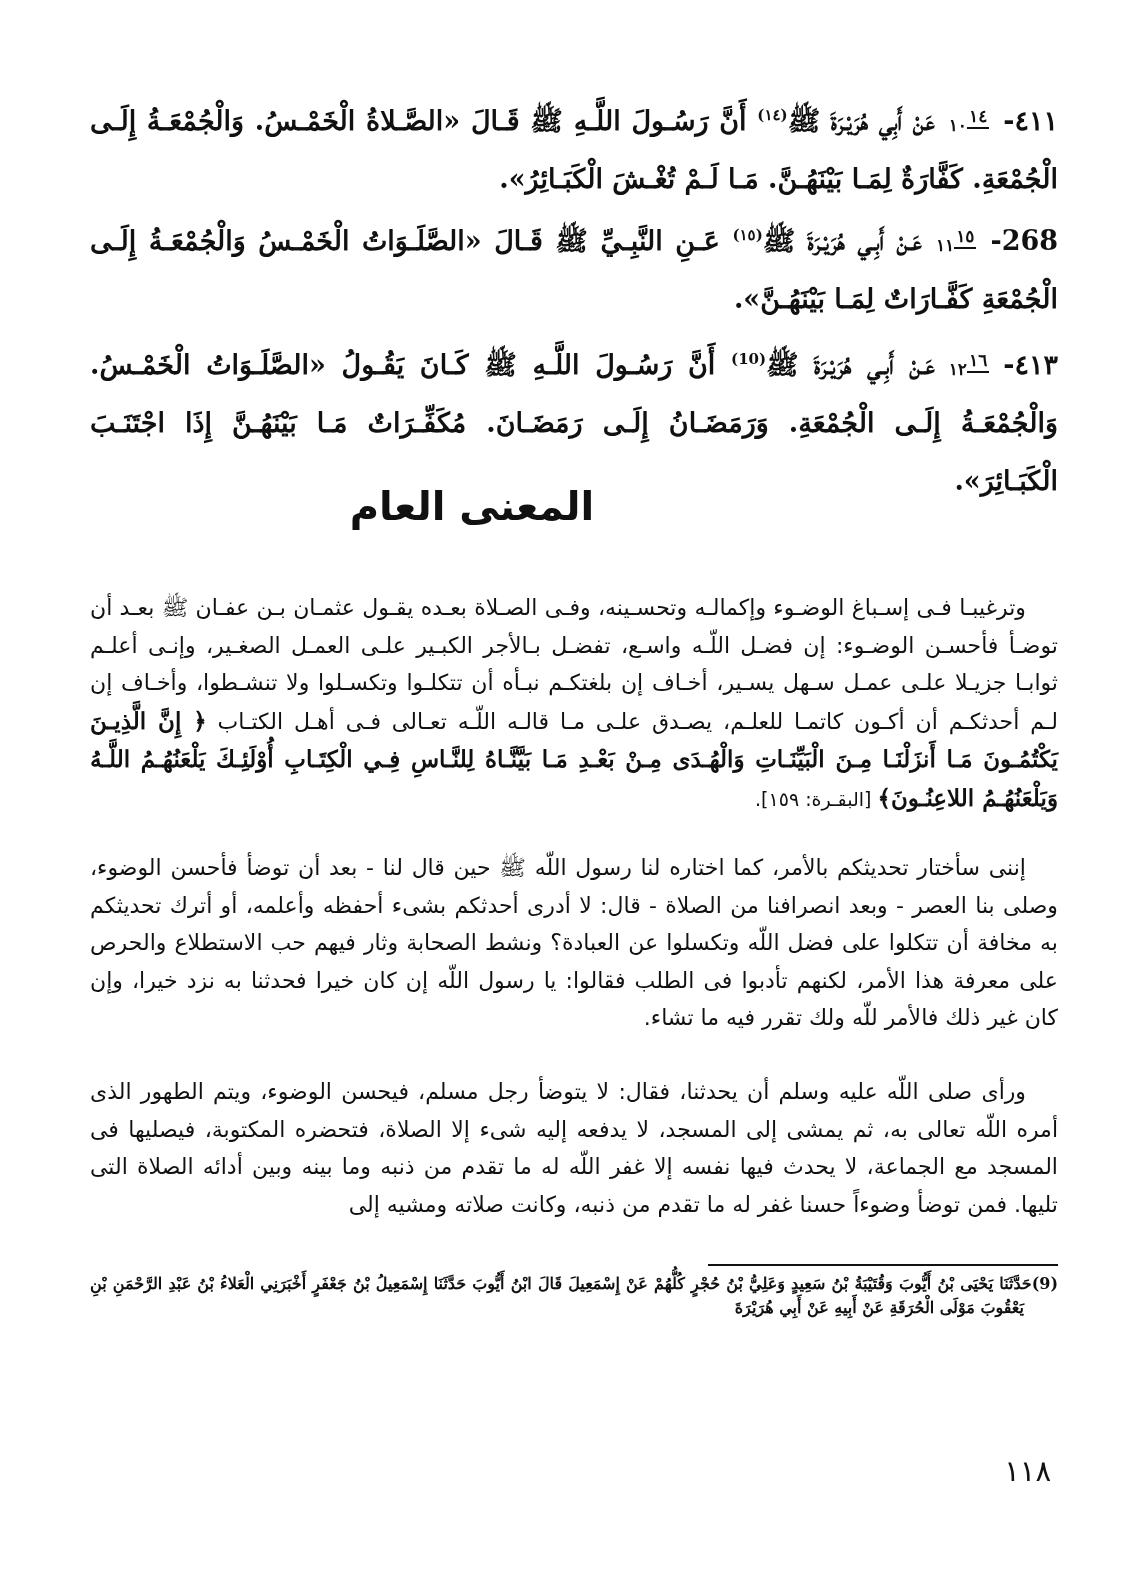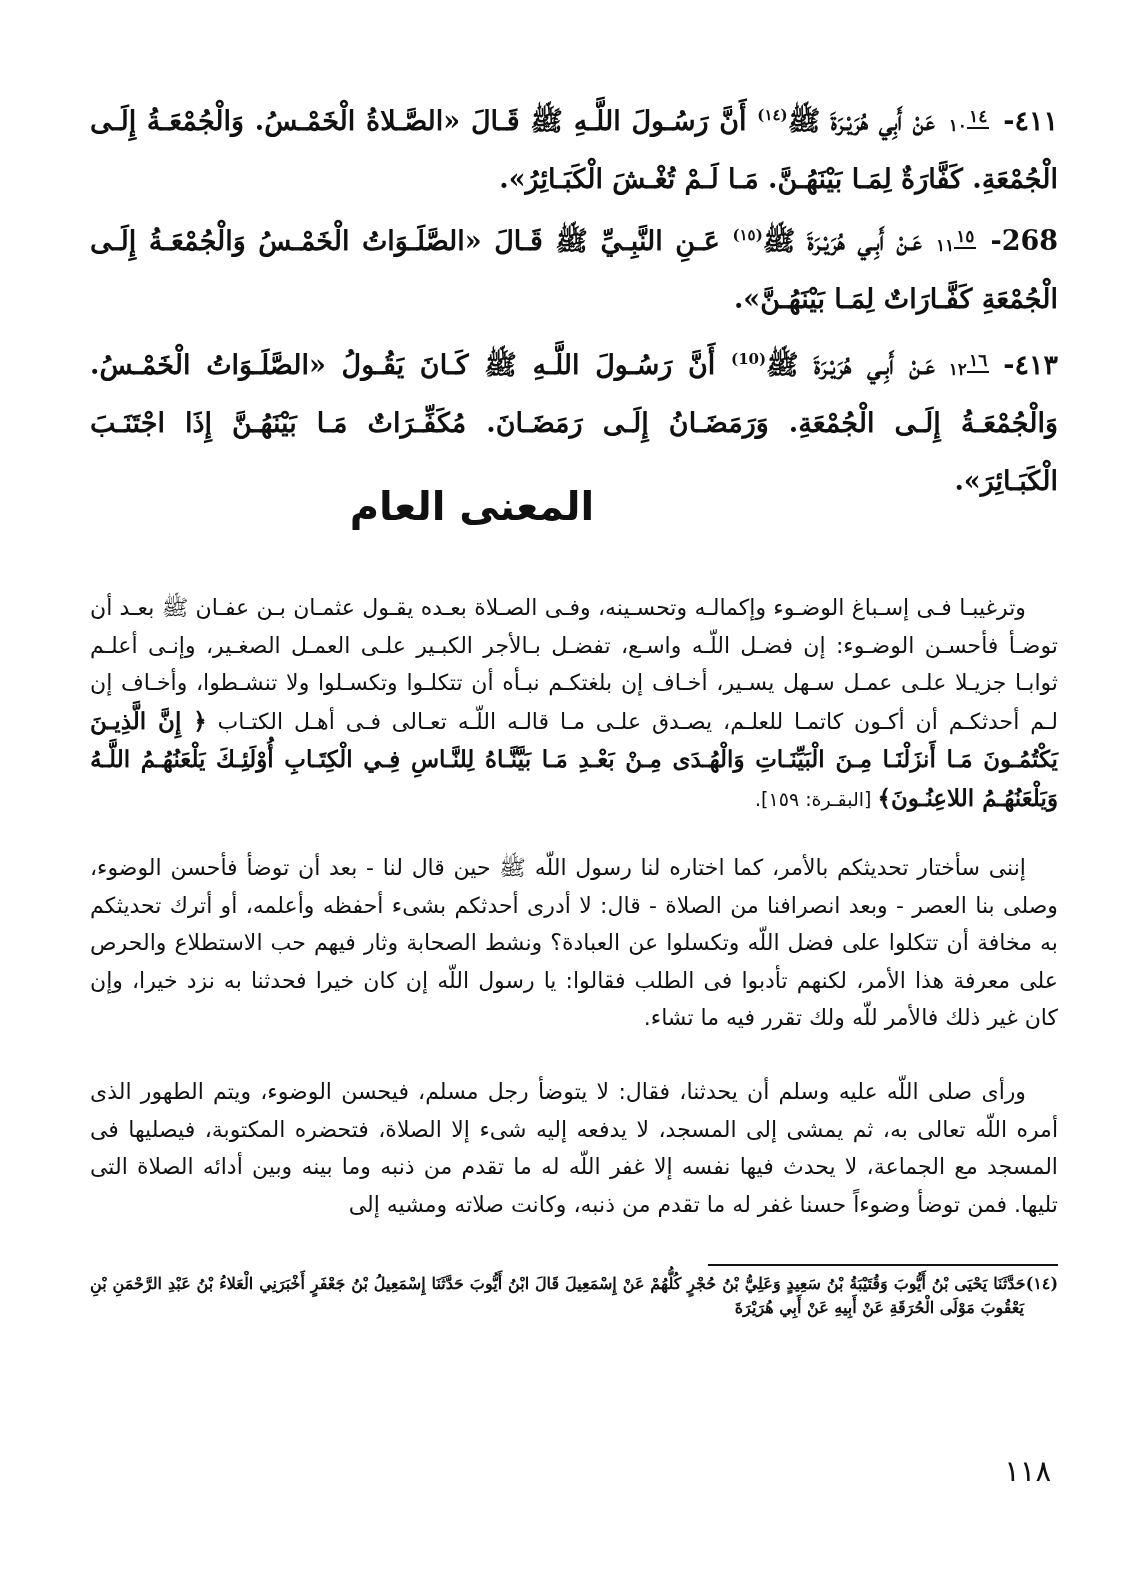--- a/index.html
+++ b/index.html
@@ -76,17 +76,17 @@
     <span class="indent"></span><span>إننى سأختار تحديثكم بالأمر، كما اختاره لنا رسول اللّه ﷺ حين قال لنا - بعد أن توضأ فأحسن الوضوء، وصلى بنا العصر - وبعد انصرافنا من الصلاة - قال: لا أدرى أحدثكم بشىء أحفظه وأعلمه، أو أترك تحديثكم به مخافة أن تتكلوا على فضل اللّه وتكسلوا عن العبادة؟ ونشط الصحابة وثار فيهم حب الاستطلاع والحرص على معرفة هذا الأمر، لكنهم تأدبوا فى الطلب فقالوا: يا رسول اللّه إن كان خيرا فحدثنا به نزد خيرا، وإن كان غير ذلك فالأمر للّه ولك تقرر فيه ما تشاء.</span>
   </div>
 
   <div class="body-para" style="top:1050px;">
     <span class="indent"></span><span>ورأى صلى اللّه عليه وسلم أن يحدثنا، فقال: لا يتوضأ رجل مسلم، فيحسن الوضوء، ويتم الطهور الذى أمره اللّه تعالى به، ثم يمشى إلى المسجد، لا يدفعه إليه شىء إلا الصلاة، فتحضره المكتوبة، فيصليها فى المسجد مع الجماعة، لا يحدث فيها نفسه إلا غفر اللّه له ما تقدم من ذنبه وما بينه وبين أدائه الصلاة التى تليها. فمن توضأ وضوءاً حسنا غفر له ما تقدم من ذنبه، وكانت صلاته ومشيه إلى</span>
   </div>
 
   <div class="fn-rule"></div>
 
   <div class="footnotes">
-    <div class="fn">(١٤)حَدَّثَنَا يَحْيَى بْنُ أَيُّوبَ وَقُتَيْبَةُ بْنُ سَعِيدٍ وَعَلِيُّ بْنُ حُجْرٍ كُلُّهُمْ عَنْ إِسْمَعِيلَ قَالَ ابْنُ أَيُّوبَ حَدَّثَنَا إِسْمَعِيلُ بْنُ جَعْفَرٍ أَخْبَرَنِي الْعَلاءُ بْنُ عَبْدِ الرَّحْمَنِ بْنِ يَعْقُوبَ مَوْلَى الْحُرَقَةِ عَنْ أَبِيهِ عَنْ أَبِي هُرَيْرَةَ</div>
+    <div class="fn">(9)حَدَّثَنَا يَحْيَى بْنُ أَيُّوبَ وَقُتَيْبَةُ بْنُ سَعِيدٍ وَعَلِيُّ بْنُ حُجْرٍ كُلُّهُمْ عَنْ إِسْمَعِيلَ قَالَ ابْنُ أَيُّوبَ حَدَّثَنَا إِسْمَعِيلُ بْنُ جَعْفَرٍ أَخْبَرَنِي الْعَلاءُ بْنُ عَبْدِ الرَّحْمَنِ بْنِ يَعْقُوبَ مَوْلَى الْحُرَقَةِ عَنْ أَبِيهِ عَنْ أَبِي هُرَيْرَةَ</div>
   </div>
 
   <div class="page-number">١١٨</div>
 </div>
 
 </body></html>

